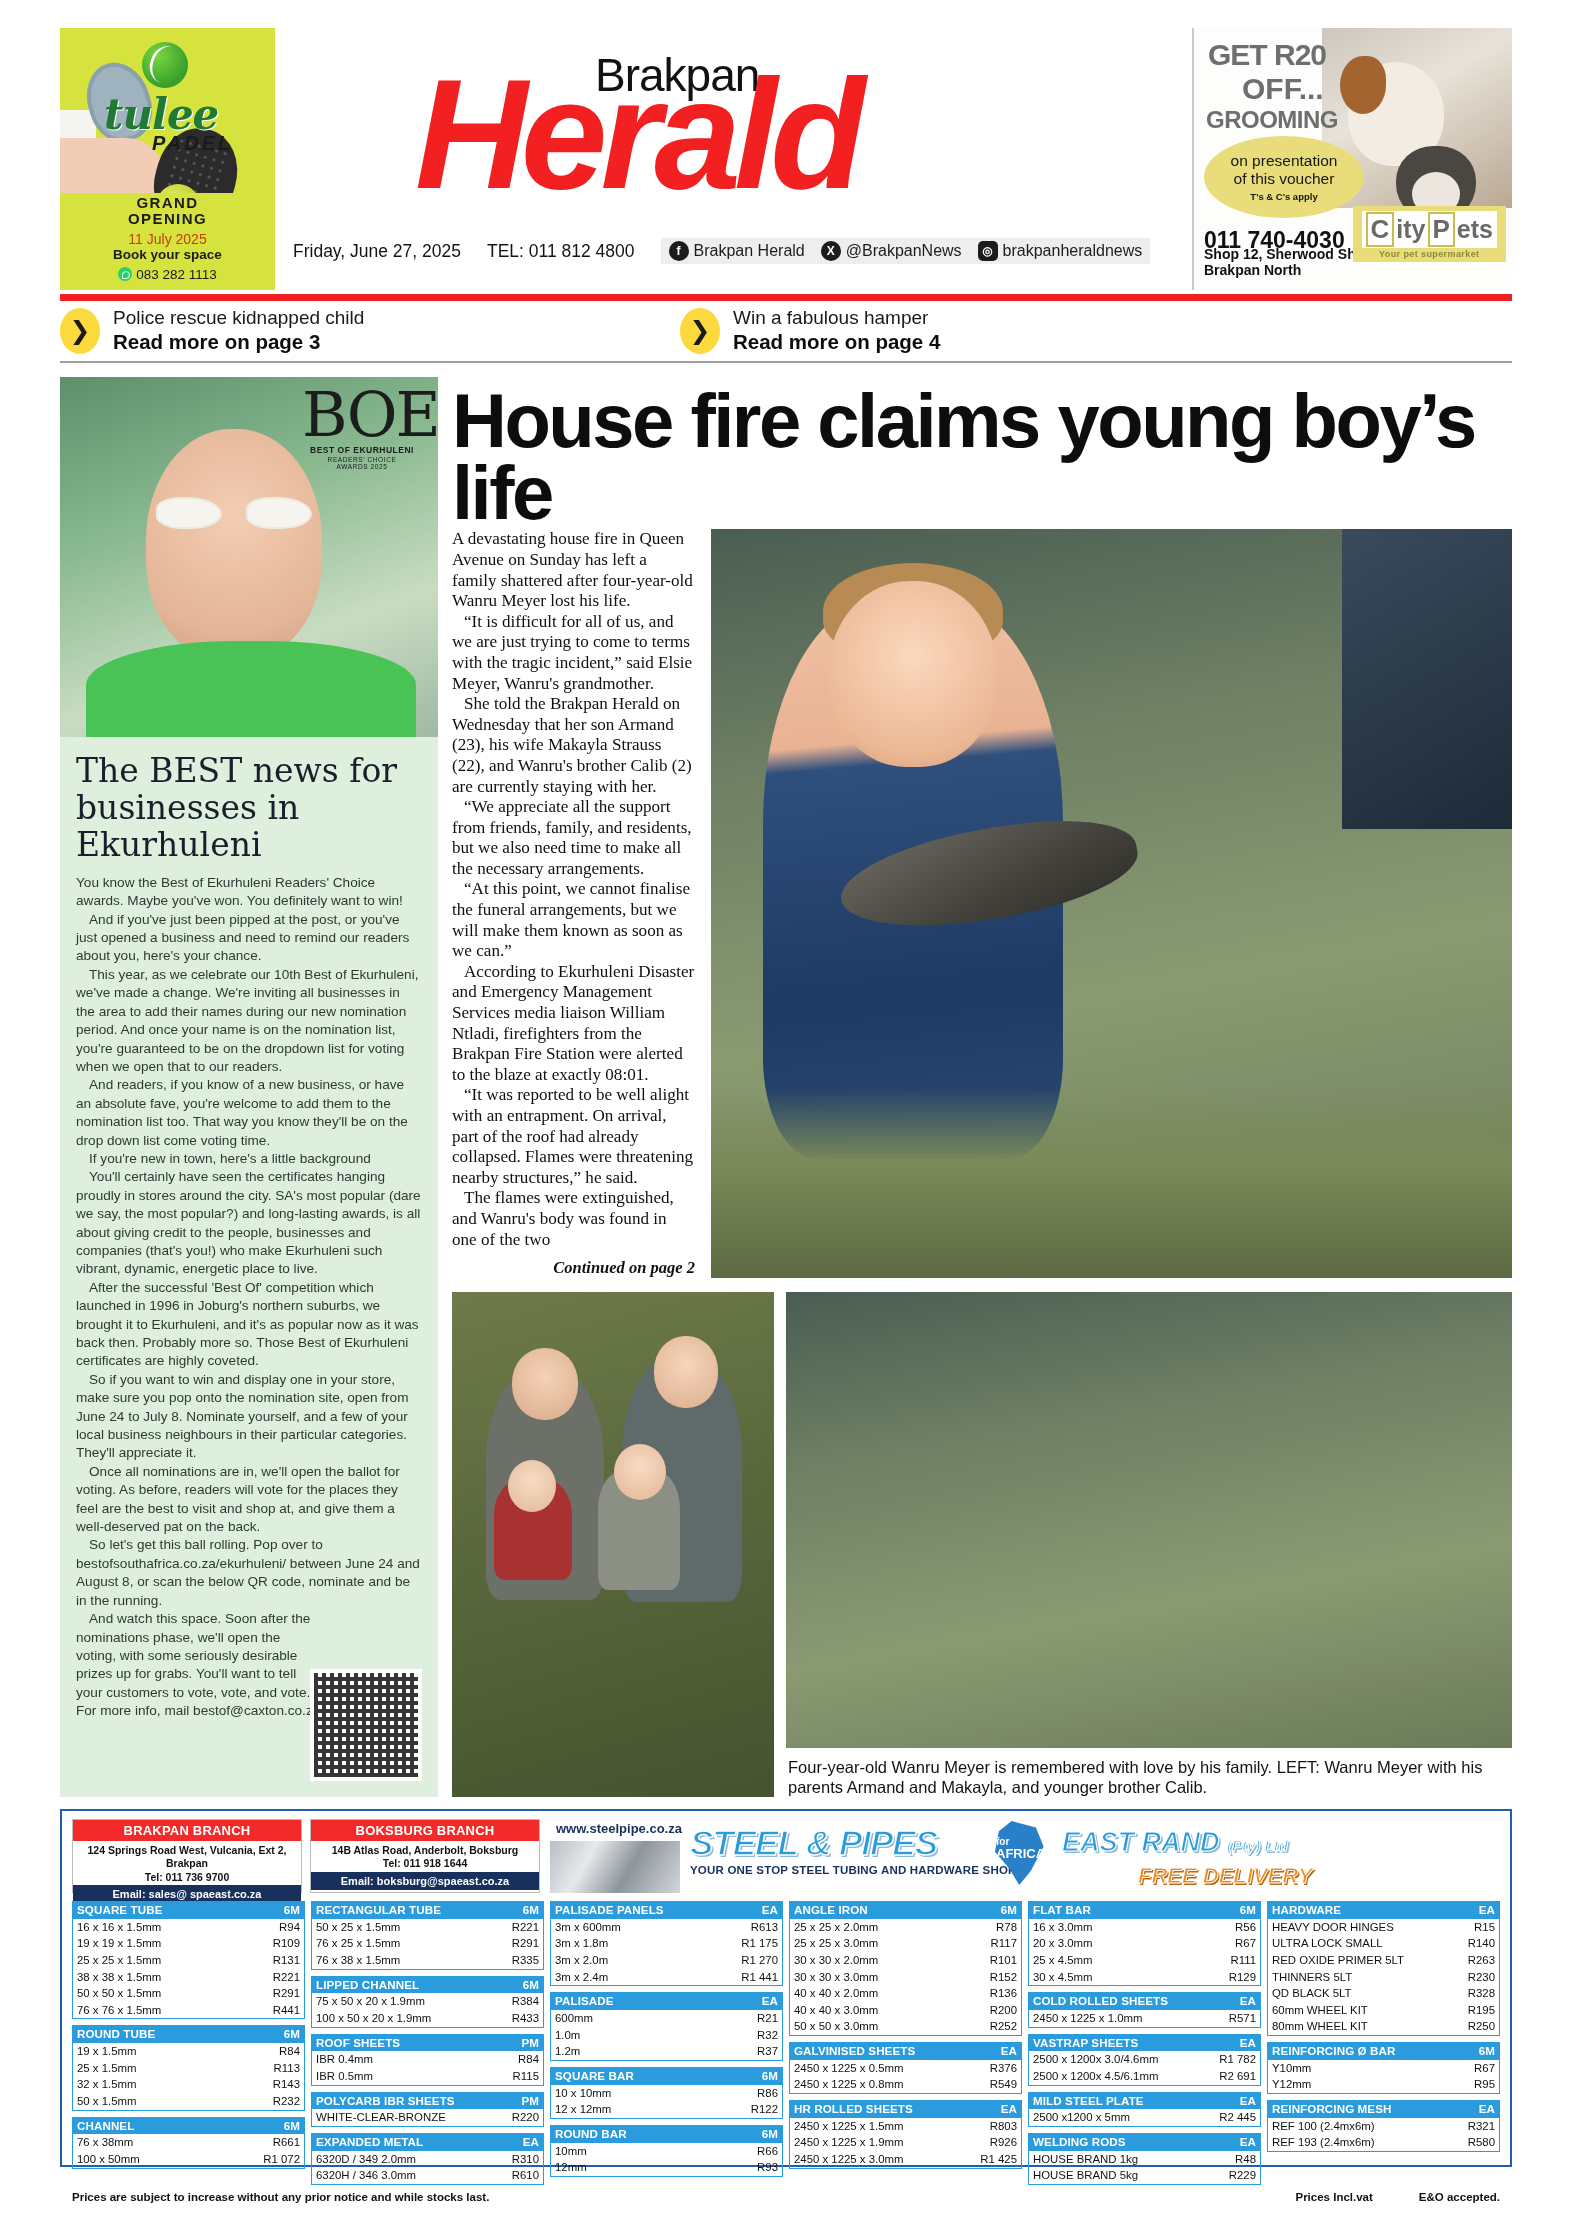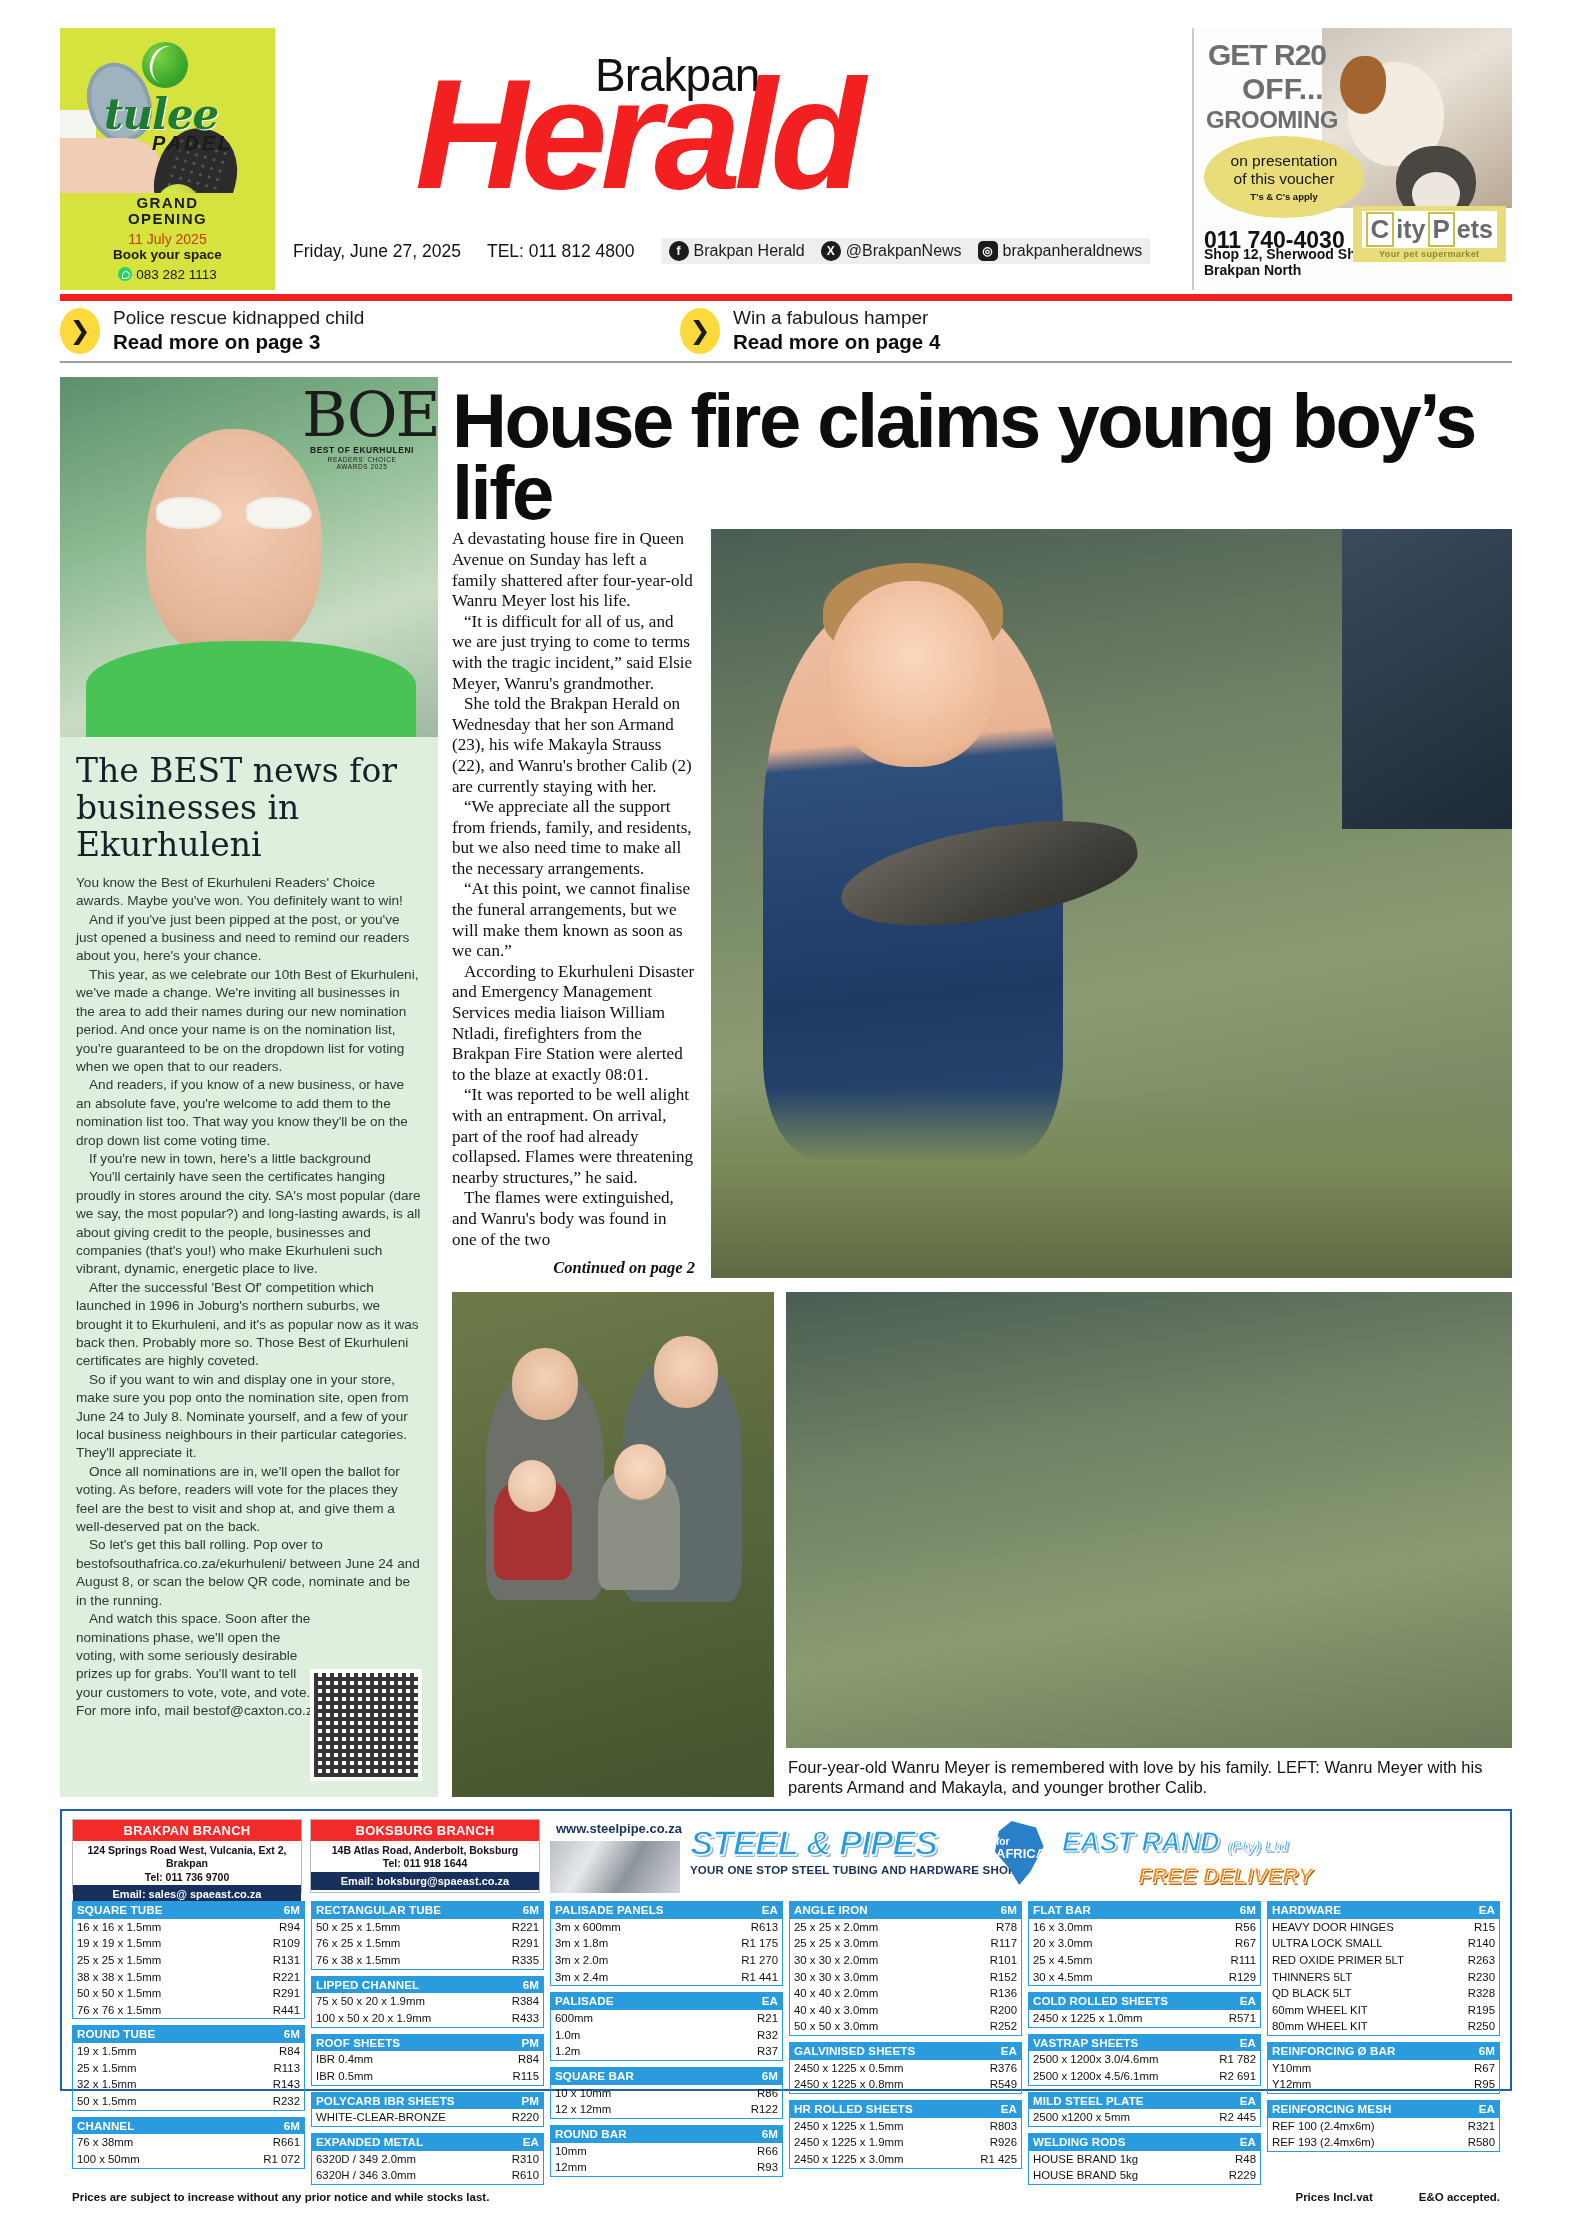--- a/index.html
+++ b/index.html
@@ -283,21 +283,21 @@
   .ff-kid { position: absolute; left: 146px; top: 178px; width: 82px; height: 120px;
             background: #8c8f84; border-radius: 32% 32% 12% 12%; }
   .ff-kid-h { position: absolute; left: 162px; top: 152px; width: 52px; height: 56px;
               background: radial-gradient(circle at 50% 40%, #f8dcc4, #e2b596); border-radius: 50%; }
 
   .bottom-row { display: flex; gap: 12px; }
 
   
   .steel-ad {
     margin-top: 12px; border: 2px solid #1f5fae; background: #fff;
-    padding: 8px 10px 6px; height: 282px; position: relative;
+    padding: 8px 10px 6px; height: 358px; position: relative;
   }
   .steel-top { display: flex; gap: 10px; height: 74px; }
   .branches { display: flex; gap: 8px; width: 468px; flex: 0 0 468px; }
   .branch { flex: 1; border: 1px solid #bcbcbc; display: flex; flex-direction: column; }
   .branch-h { background: #f22a2a; color: #fff; font-size: 13px; font-weight: 700; text-align: center; padding: 3px 0; letter-spacing: 0.2px; }
   .branch-a { font-size: 10.5px; font-weight: 700; text-align: center; padding: 3px 2px 1px; color: #111; line-height: 1.28; }
   .branch-e { background: #17305c; color: #fff; font-size: 11px; font-weight: 700; text-align: center; padding: 3px 0; }
   .steel-mid { flex: 1; position: relative; }
   .steel-url { font-size: 13px; font-weight: 700; color: #17305c; position: absolute; left: 6px; top: 2px; }
   .pipes-art {

